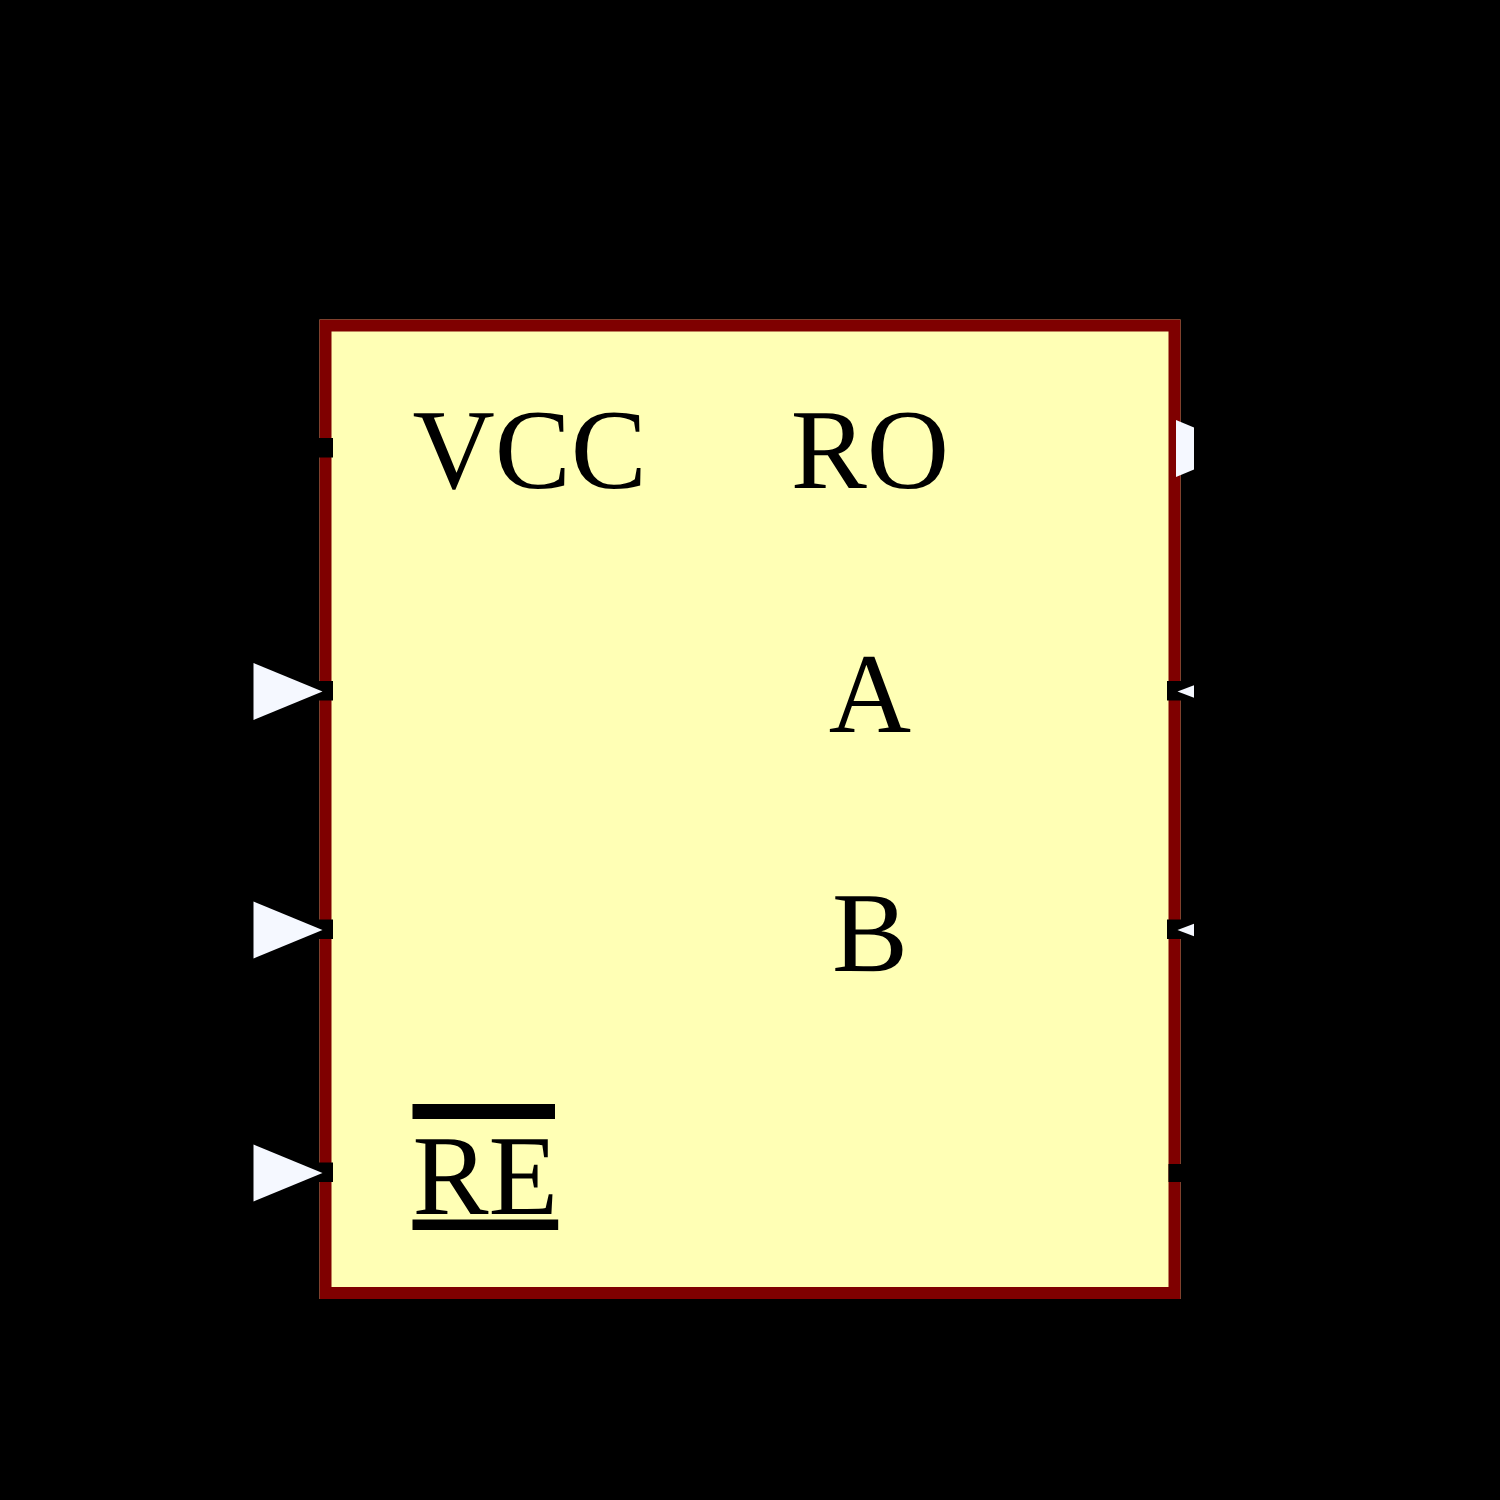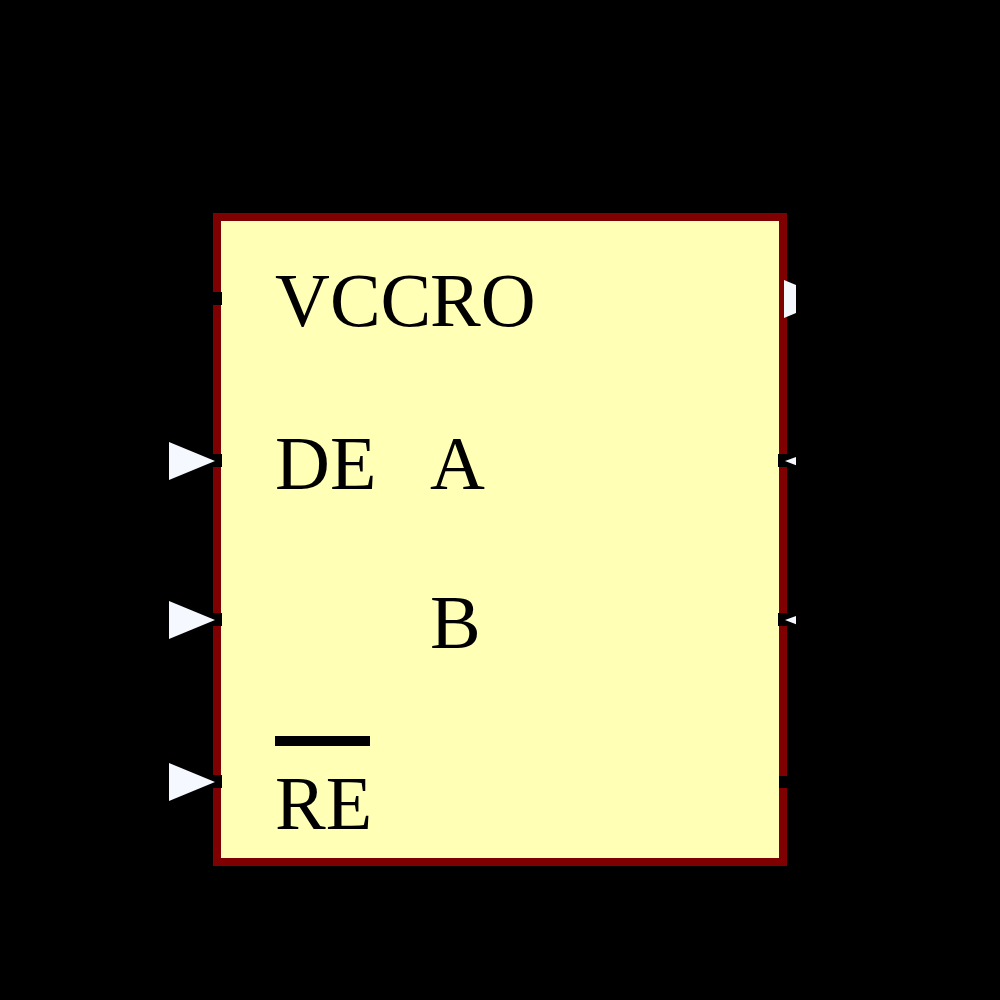--- a/index.html
+++ b/index.html
@@ -35,25 +35,25 @@
   }
   .pin-label {
     position: absolute;
     height: 76px;
     line-height: 76px;
     font-size: 76px;
     color: var(--text-color);
     white-space: nowrap;
   }
   .pin-label.left-col { left: 275px; }
-  .pin-label.right-col { left: 430px; width: 300px; text-align: left; }
+  .pin-label.right-col { left: 430px; width: 300px; text-align: center; }
   .row-1 { top: 262px; }
   .row-2 { top: 425px; }
   .row-3 { top: 584px; }
-  .row-4 { top: 765px; }
+  .row-4 { top: 746px; text-decoration: underline; }
   .overline-bar {
     position: absolute;
     left: 275px;
     top: 736px;
     width: 95px;
     height: 10px;
     background: var(--text-color);
   }
   
   .pin-stub {
@@ -81,21 +81,20 @@
   }
 </style>
 </head>
 <body>
 
 <div class="stage">
 
   <div class="ic-body"></div>
 
   <div class="pin-label left-col row-1">VCC</div>
-  <div class="pin-label left-col row-2">DE</div>
   <div class="overline-bar"></div>
   <div class="pin-label left-col row-4">RE</div>
 
   <div class="pin-label right-col row-1">RO</div>
   <div class="pin-label right-col row-2">A</div>
   <div class="pin-label right-col row-3">B</div>
 
   <div class="pin-stub" style="left:212px; top:292px;"></div>
   <div class="pin-stub" style="left:212px; top:454px;"></div>
   <div class="pin-stub" style="left:212px; top:613px;"></div>

